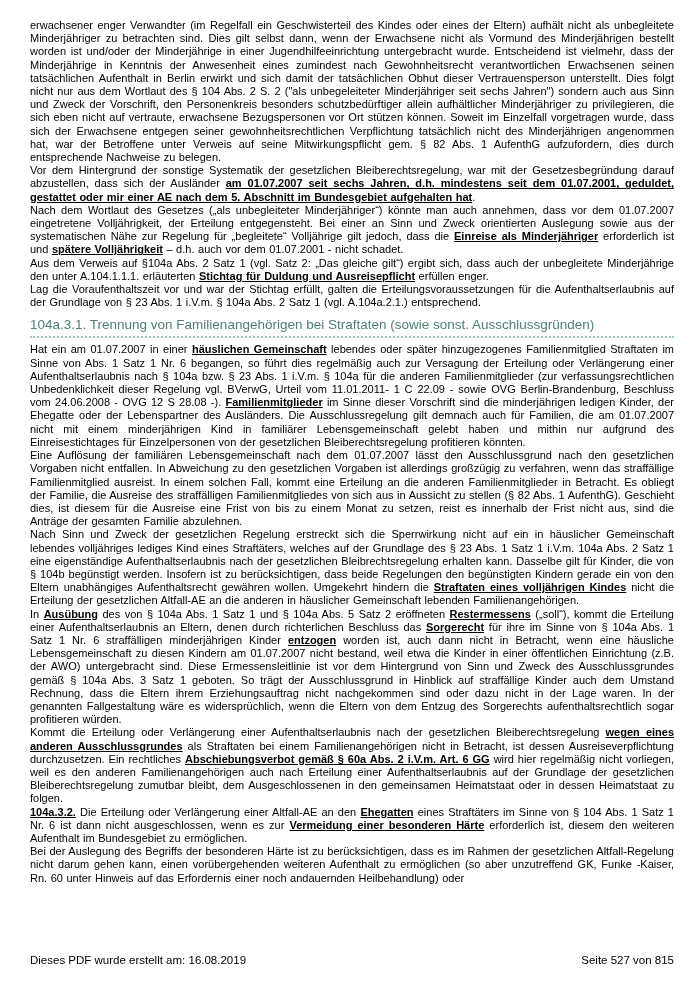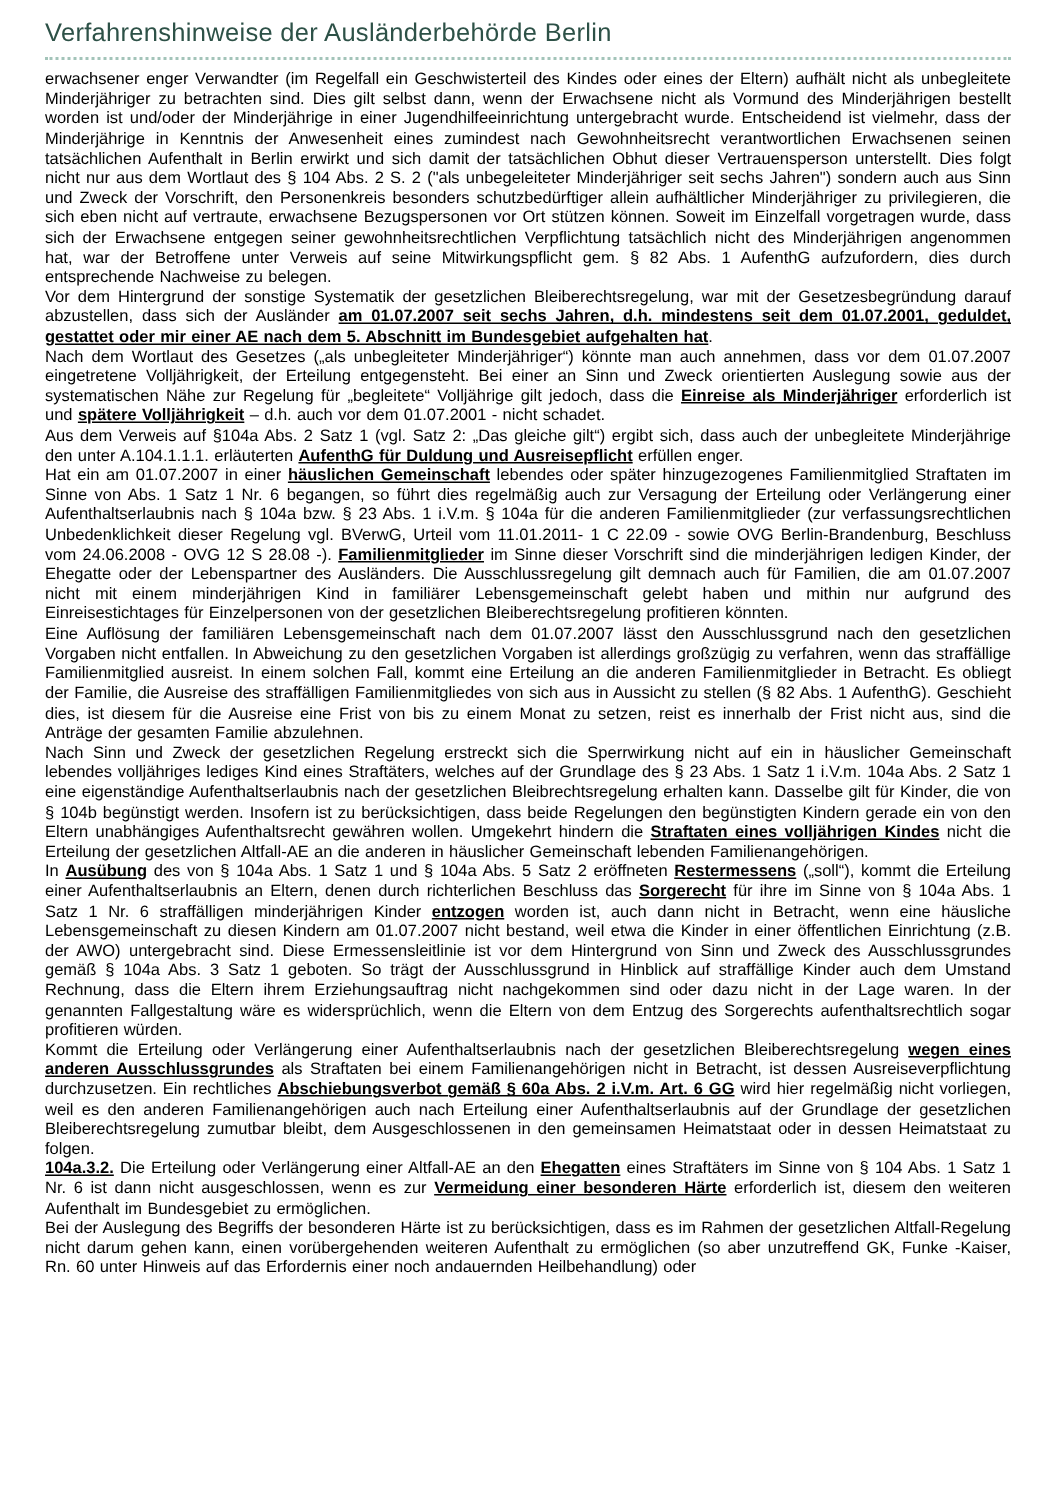--- a/index.html
+++ b/index.html
@@ -57,30 +57,33 @@
   }
   .seg-b { font-weight: 700; text-decoration: underline; }
   .seg-i { }
   .seg-u { text-decoration: underline; }
 </style>
 </head>
 <body>
 
 <div class="page">
   <div class="page-inner">
-    <header>
-      <h1 class="doc-title">Verfahrenshinweise der Ausländerbehörde Berlin</h1>
-    </header>
     <main class="doc-body">
         <p class="para"><span>erwachsener enger Verwandter (im Regelfall ein Geschwisterteil des Kindes oder eines der Eltern) aufhält nicht als unbegleitete Minderjähriger zu betrachten sind. Dies gilt selbst dann, wenn der Erwachsene nicht als Vormund des Minderjährigen bestellt worden ist und/oder der Minderjährige in einer Jugendhilfeeinrichtung untergebracht wurde. Entscheidend ist vielmehr, dass der Minderjährige in Kenntnis der Anwesenheit eines zumindest nach Gewohnheitsrecht verantwortlichen Erwachsenen seinen tatsächlichen Aufenthalt in Berlin erwirkt und sich damit der tatsächlichen Obhut dieser Vertrauensperson unterstellt. Dies folgt nicht nur aus dem Wortlaut des § 104 Abs. 2 S. 2 ("als unbegeleiteter Minderjähriger seit sechs Jahren") sondern auch aus Sinn und Zweck der Vorschrift, den Personenkreis besonders schutzbedürftiger allein aufhältlicher Minderjähriger zu privilegieren, die sich eben nicht auf vertraute, erwachsene Bezugspersonen vor Ort stützen können. Soweit im Einzelfall vorgetragen wurde, dass sich der Erwachsene entgegen seiner gewohnheitsrechtlichen Verpflichtung tatsächlich nicht des Minderjährigen angenommen hat, war der Betroffene unter Verweis auf seine Mitwirkungspflicht gem. § 82 Abs. 1 AufenthG aufzufordern, dies durch entsprechende Nachweise zu belegen.</span></p>
         <p class="para"><span>Vor dem Hintergrund der sonstige Systematik der gesetzlichen Bleiberechtsregelung, war mit der Gesetzesbegründung darauf abzustellen, dass sich der Ausländer </span><span class="seg-b">am 01.07.2007 seit sechs Jahren, d.h. mindestens seit dem 01.07.2001, geduldet, gestattet oder mir einer AE nach dem 5. Abschnitt im Bundesgebiet aufgehalten hat</span><span>.</span></p>
         <p class="para"><span>Nach dem Wortlaut des Gesetzes („als unbegleiteter Minderjähriger“) könnte man auch annehmen, dass vor dem 01.07.2007 eingetretene Volljährigkeit, der Erteilung entgegensteht. Bei einer an Sinn und Zweck orientierten Auslegung sowie aus der systematischen Nähe zur Regelung für „begleitete“ Volljährige gilt jedoch, dass die </span><span class="seg-b">Einreise als Minderjähriger</span><span> erforderlich ist und </span><span class="seg-b">spätere Volljährigkeit</span><span> – d.h. auch vor dem 01.07.2001 -  nicht schadet.</span></p>
-        <p class="para"><span>Aus dem Verweis auf §104a Abs. 2 Satz 1 (vgl. Satz 2: „Das gleiche gilt“) ergibt sich, dass auch der unbegleitete Minderjährige den unter A.104.1.1.1. erläuterten </span><span class="seg-b">AufenthG für Duldung und Ausreisepflicht</span><span> erfüllen enger.</span></p>
+        <p class="para"><span>Aus dem Verweis auf §104a Abs. 2 Satz 1 (vgl. Satz 2: „Das gleiche gilt“) ergibt sich, dass auch der unbegleitete Minderjährige den unter A.104.1.1.1. erläuterten </span><span class="seg-b">Stichtag für Duldung und Ausreisepflicht</span><span> erfüllen enger.</span></p>
+        <p class="para"><span>Lag die Voraufenthaltszeit vor und war der Stichtag erfüllt, galten die Erteilungsvoraussetzungen für die Aufenthaltserlaubnis auf der Grundlage von § 23 Abs. 1 i.V.m. § 104a Abs. 2 Satz 1 (vgl. A.104a.2.1.) entsprechend.</span></p>
+        <h2 class="section-heading">104a.3.1. Trennung von Familienangehörigen bei Straftaten (sowie sonst. Ausschlussgründen)</h2>
         <p class="para"><span>Hat ein am 01.07.2007 in einer </span><span class="seg-b">häuslichen Gemeinschaft</span><span> lebendes oder später hinzugezogenes Familienmitglied Straftaten im Sinne von Abs. 1 Satz 1 Nr. 6 begangen, so führt dies regelmäßig auch zur Versagung der Erteilung oder Verlängerung einer Aufenthaltserlaubnis nach § 104a bzw. § 23 Abs. 1 i.V.m. § 104a für die anderen Familienmitglieder (zur verfassungsrechtlichen Unbedenklichkeit dieser Regelung vgl. BVerwG, Urteil vom 11.01.2011- 1 C 22.09 - sowie  OVG Berlin-Brandenburg, Beschluss vom 24.06.2008 -  OVG 12 S 28.08 -). </span><span class="seg-b">Familienmitglieder</span><span> im Sinne dieser Vorschrift sind die minderjährigen ledigen Kinder, der Ehegatte oder der Lebenspartner des Ausländers. Die Ausschlussregelung gilt demnach auch für Familien, die am 01.07.2007 nicht mit einem minderjährigen Kind in familiärer Lebensgemeinschaft gelebt haben und mithin nur aufgrund des Einreisestichtages für Einzelpersonen von der gesetzlichen Bleiberechtsregelung profitieren könnten.</span></p>
         <p class="para"><span>Eine Auflösung der familiären Lebensgemeinschaft nach dem 01.07.2007 lässt den Ausschlussgrund nach den gesetzlichen Vorgaben nicht entfallen. In Abweichung zu den gesetzlichen Vorgaben ist allerdings großzügig zu verfahren, wenn das straffällige Familienmitglied ausreist. In einem solchen Fall, kommt eine Erteilung an die anderen Familienmitglieder in Betracht. Es obliegt der Familie, die Ausreise des straffälligen Familienmitgliedes von sich aus in Aussicht zu stellen (§ 82 Abs. 1 AufenthG). Geschieht dies, ist diesem für die Ausreise eine Frist von bis zu einem Monat zu setzen, reist es innerhalb der Frist nicht aus, sind die Anträge der gesamten Familie abzulehnen.</span></p>
         <p class="para"><span>Nach Sinn und Zweck der gesetzlichen Regelung erstreckt sich die Sperrwirkung nicht auf ein in häuslicher Gemeinschaft lebendes volljähriges lediges Kind eines Straftäters, welches auf der Grundlage des § 23 Abs. 1 Satz 1 i.V.m. 104a Abs. 2 Satz 1 eine eigenständige Aufenthaltserlaubnis nach der gesetzlichen Bleibrechtsregelung erhalten kann. Dasselbe gilt für Kinder, die von § 104b begünstigt werden. Insofern ist zu berücksichtigen, dass beide Regelungen den begünstigten Kindern gerade ein von den Eltern unabhängiges Aufenthaltsrecht gewähren wollen. Umgekehrt hindern die </span><span class="seg-b">Straftaten eines volljährigen Kindes</span><span> nicht die Erteilung der gesetzlichen Altfall-AE an die anderen in häuslicher Gemeinschaft lebenden Familienangehörigen.</span></p>
         <p class="para"><span>In </span><span class="seg-b">Ausübung</span><span> des von § 104a Abs. 1 Satz 1 und § 104a Abs. 5 Satz 2 eröffneten </span><span class="seg-b">Restermessens</span><span> („soll“), kommt die Erteilung einer Aufenthaltserlaubnis an Eltern, denen durch richterlichen Beschluss das </span><span class="seg-b">Sorgerecht</span><span> für ihre im Sinne von § 104a Abs. 1 Satz 1 Nr. 6 straffälligen minderjährigen Kinder </span><span class="seg-b">entzogen</span><span> worden ist, auch dann nicht in Betracht, wenn eine häusliche Lebensgemeinschaft zu diesen Kindern am 01.07.2007 nicht bestand, weil etwa die Kinder in einer öffentlichen Einrichtung (z.B. der AWO) untergebracht sind. Diese Ermessensleitlinie ist vor dem Hintergrund von Sinn und Zweck des Ausschlussgrundes gemäß § 104a Abs. 3 Satz 1 geboten. So trägt der Ausschlussgrund in Hinblick auf straffällige Kinder auch dem Umstand Rechnung, dass die Eltern ihrem Erziehungsauftrag nicht nachgekommen sind oder dazu nicht in der Lage waren. In der genannten Fallgestaltung wäre es widersprüchlich, wenn die Eltern von dem Entzug des Sorgerechts aufenthaltsrechtlich sogar profitieren würden.</span></p>
         <p class="para"><span>Kommt die Erteilung </span><span class="seg-i">oder Verlängerung</span><span> einer Aufenthaltserlaubnis nach der gesetzlichen Bleiberechtsregelung </span><span class="seg-b">wegen eines anderen Ausschlussgrundes</span><span> als Straftaten bei einem Familienangehörigen nicht in Betracht, ist dessen Ausreiseverpflichtung durchzusetzen. Ein rechtliches </span><span class="seg-b">Abschiebungsverbot gemäß § 60a Abs. 2 i.V.m. Art. 6 GG</span><span> wird hier regelmäßig nicht vorliegen, weil es den anderen Familienangehörigen auch nach Erteilung einer Aufenthaltserlaubnis auf der Grundlage der gesetzlichen Bleiberechtsregelung zumutbar bleibt, dem Ausgeschlossenen in den gemeinsamen Heimatstaat oder in dessen Heimatstaat zu folgen.</span></p>
         <p class="para"><span class="seg-b seg-u">104a.3.2.</span><span> Die Erteilung oder Verlängerung einer Altfall-AE an den </span><span class="seg-b">Ehegatten</span><span> eines Straftäters im Sinne von § 104 Abs. 1 Satz 1 Nr. 6 ist dann nicht ausgeschlossen, wenn es zur </span><span class="seg-b">Vermeidung einer besonderen Härte</span><span> erforderlich ist, diesem den weiteren Aufenthalt im Bundesgebiet zu ermöglichen.</span></p>
         <p class="para"><span>Bei der Auslegung des Begriffs der besonderen Härte ist zu berücksichtigen, dass es im Rahmen der gesetzlichen Altfall-Regelung nicht darum gehen kann, einen vorübergehenden weiteren Aufenthalt zu ermöglichen (so aber unzutreffend GK, Funke -Kaiser, Rn. 60 unter Hinweis auf das Erfordernis einer noch andauernden Heilbehandlung) oder</span></p>
       </main>
   </div>
+  <footer class="doc-footer">
+    <span>Dieses PDF wurde erstellt am: 16.08.2019</span>
+    <span>Seite 527 von 815</span>
+  </footer>
 </div>
 
 </body></html>

